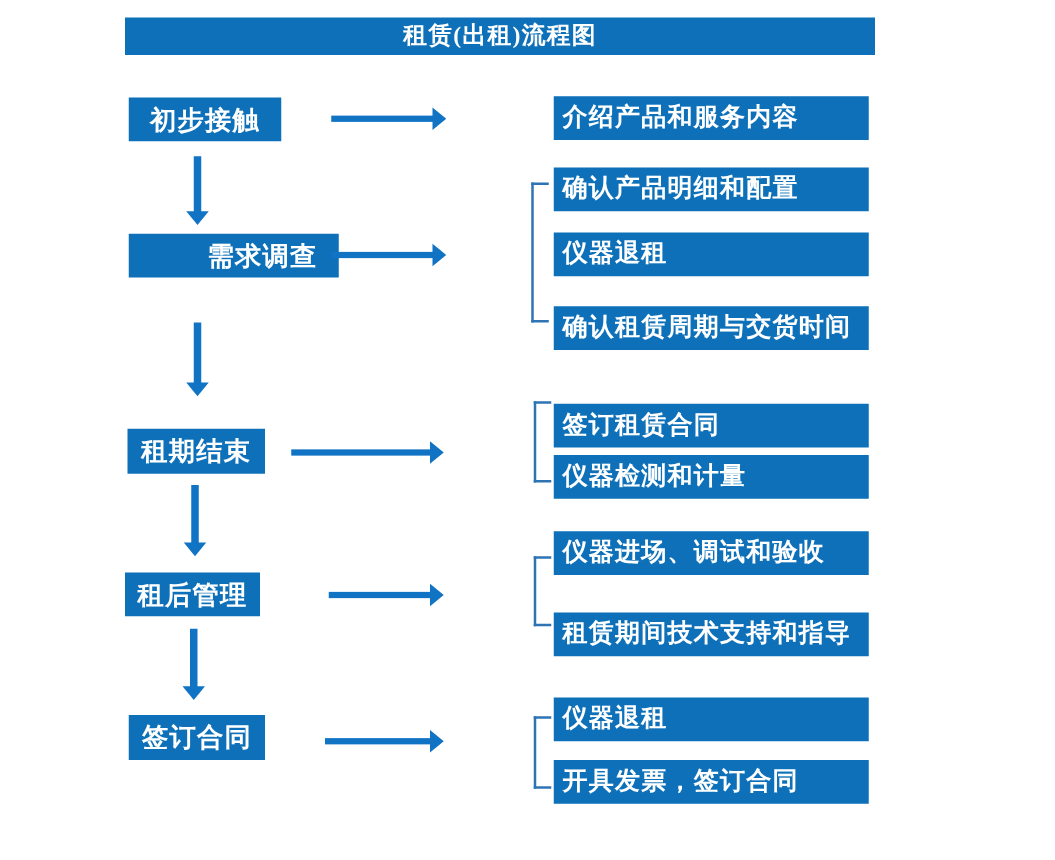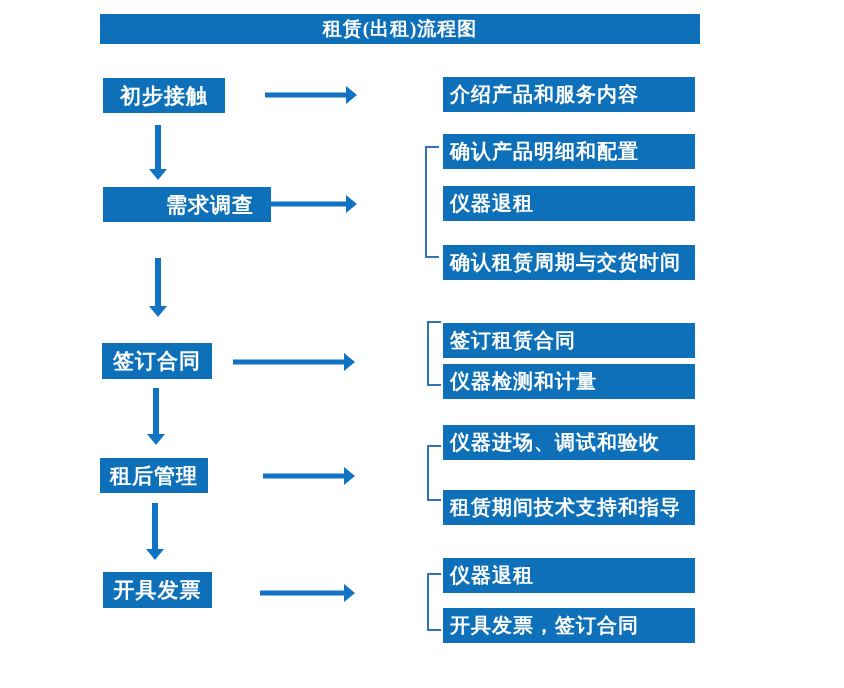--- a/index.html
+++ b/index.html
@@ -62,23 +62,23 @@
 </style>
 </head>
 <body>
 
 <div class="canvas">
 
   <div class="bluebox title-bar">租赁(出租)流程图</div>
 
   <div class="bluebox stage s0">初步接触</div>
   <div class="bluebox stage s1">需求调查</div>
-  <div class="bluebox stage s2">签订合同</div>
+  <div class="bluebox stage s2">租期结束</div>
   <div class="bluebox stage s3">租后管理</div>
-  <div class="bluebox stage s4">开具发票</div>
+  <div class="bluebox stage s4">签订合同</div>
 
   <div class="varrow v0">
       <div class="vshaft"></div>
       <div class="vhead"></div>
     </div>
   <div class="varrow v1">
       <div class="vshaft"></div>
       <div class="vhead"></div>
     </div>
   <div class="varrow v2">

